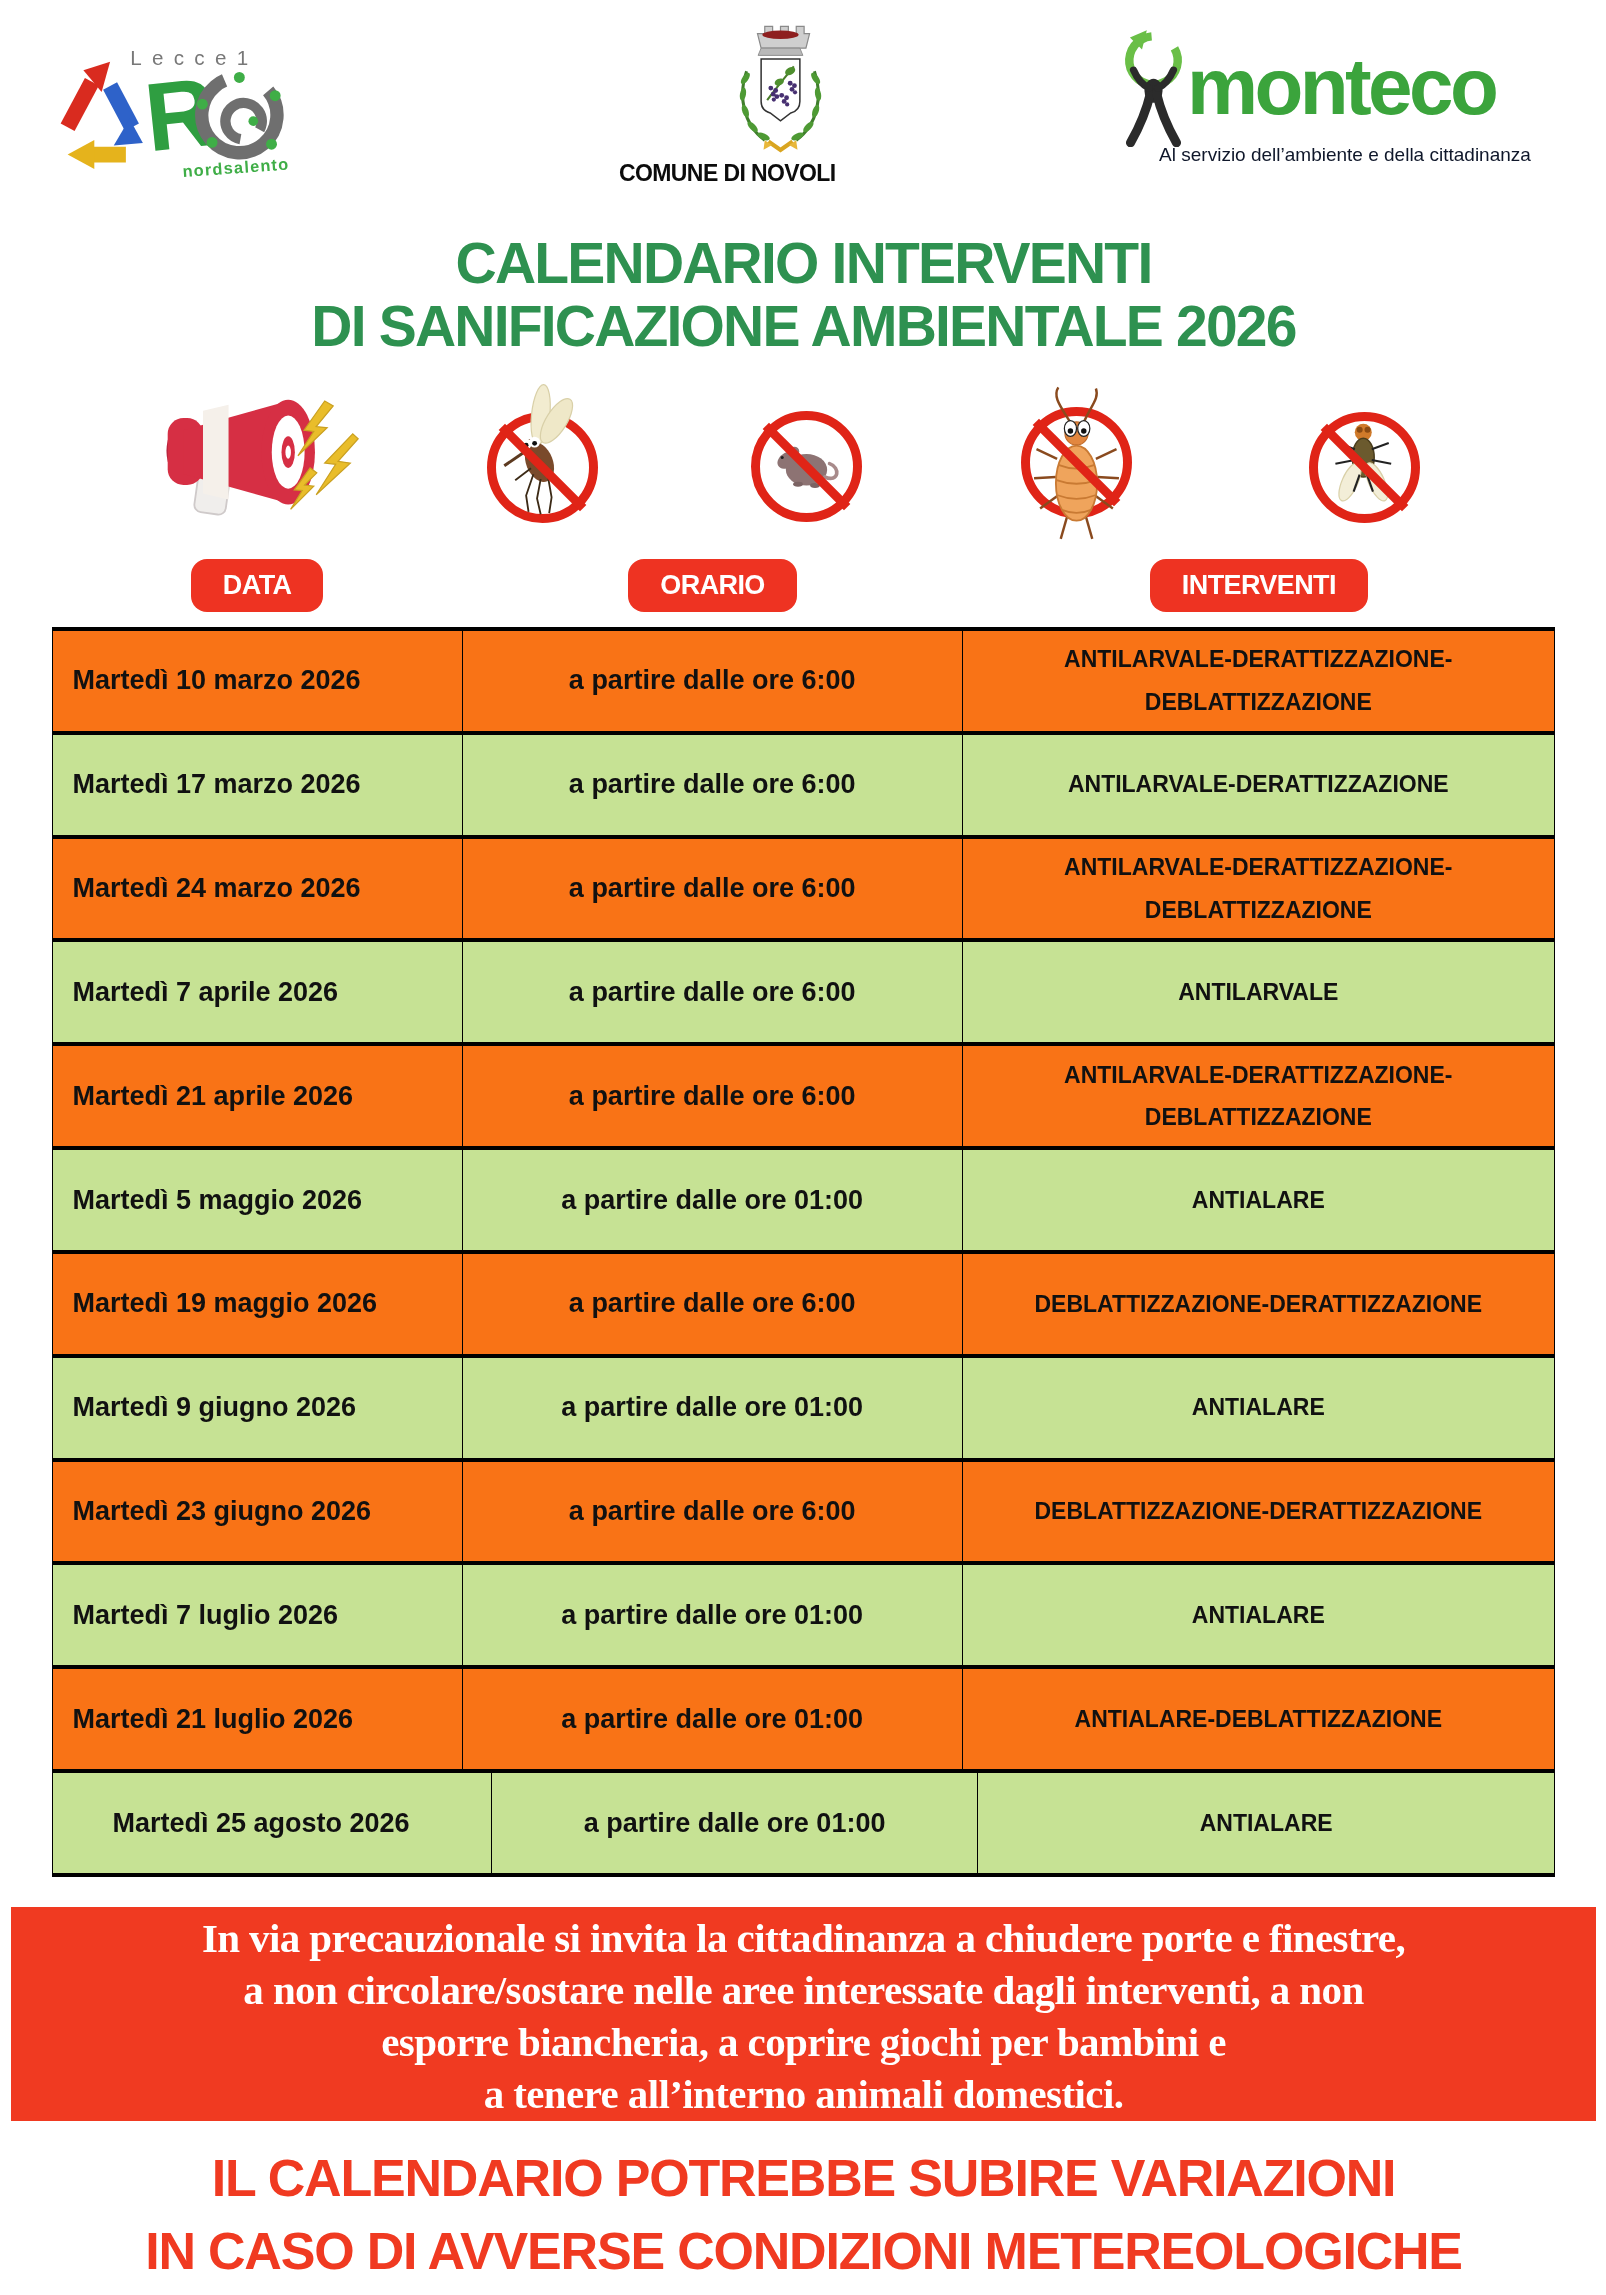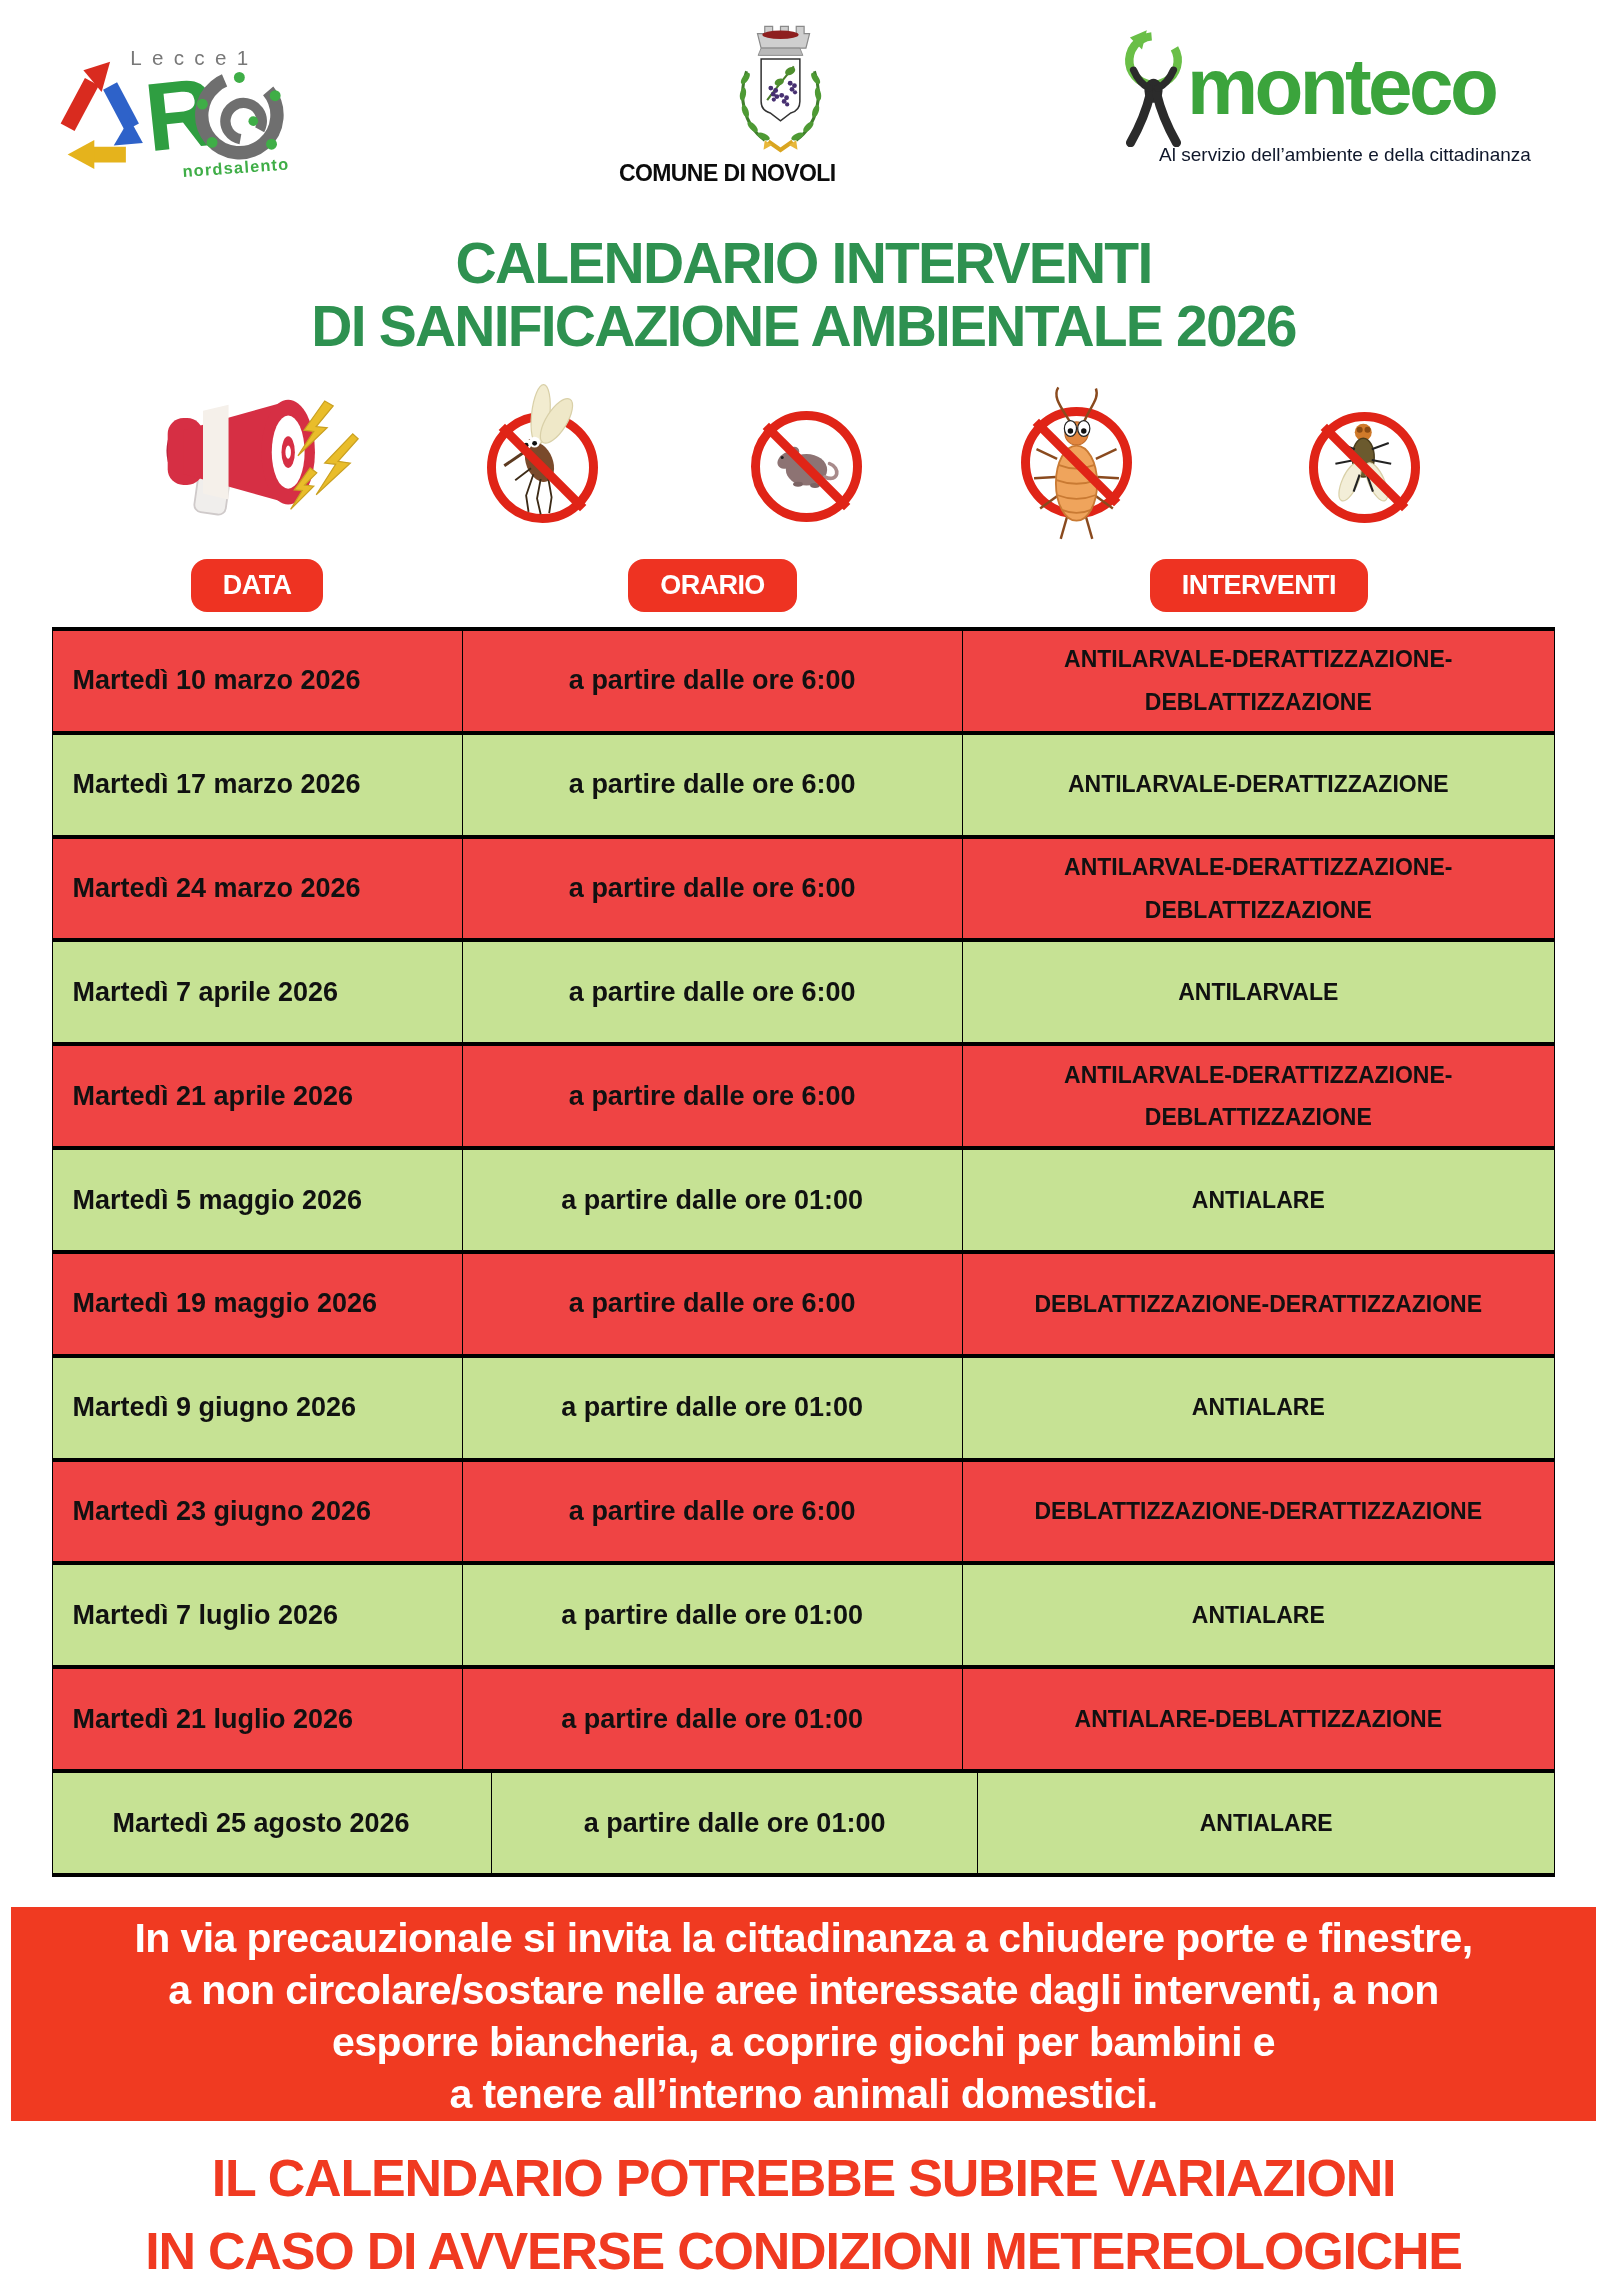--- a/index.html
+++ b/index.html
@@ -43,34 +43,34 @@
   .badge-slot{display:flex;justify-content:center;align-items:center;}
   .badge-slot.s1{width:27.3%;} .badge-slot.s2{width:33.3%;} .badge-slot.s3{width:39.4%;}
   .badge{display:inline-flex;align-items:center;justify-content:center;height:53px;
     padding:0 32px;background:var(--accent-red);color:#fff;border-radius:16px;
     font-size:27px;font-weight:700;letter-spacing:-0.6px;}
 
   
   .caltable{position:absolute;left:52px;top:627px;width:1503px;height:1250px;
     border-top:4.3px solid #000;border-bottom:4.3px solid #000;
     border-left:1.8px solid #000;border-right:1.8px solid #000;
-    display:flex;flex-direction:column;background:#ef4444;}
+    display:flex;flex-direction:column;background:#f97316;}
   .trow{flex:1;display:flex;border-bottom:4.3px solid #000;}
   .trow:last-child{border-bottom:none;padding-left:40px;}
   .trow:nth-child(even){background:var(--row-green);}
   .cell{display:flex;align-items:center;border-right:1.8px solid #000;font-weight:700;}
   .c-date{width:27.3%;padding-left:19.4px;font-size:27px;}
   .c-time{width:33.3%;justify-content:center;text-align:center;font-size:27px;}
   .c-int{width:39.4%;border-right:none;justify-content:center;text-align:center;
     font-size:23px;line-height:1.85;padding:0 25.5px;}
 
   
   .notice{position:absolute;left:11px;right:11px;top:1907px;height:214px;
     background:#f03a21;color:#fff;text-align:center;font-weight:700;
-    font-size:41px;line-height:52px;letter-spacing:-0.6px;padding-top:4.9px;}
+    font-size:41px;line-height:52px;letter-spacing:-0.6px;padding-top:4.9px;font-family:Liberation Serif, serif;}
 
   
   .footer-warn{position:absolute;left:0;top:2142px;width:100%;text-align:center;
     color:#f03a21;font-weight:800;font-size:52px;line-height:73px;letter-spacing:-1.2px;}
 </style>
 </head>
 <body>
 
 <div class="page">
 

